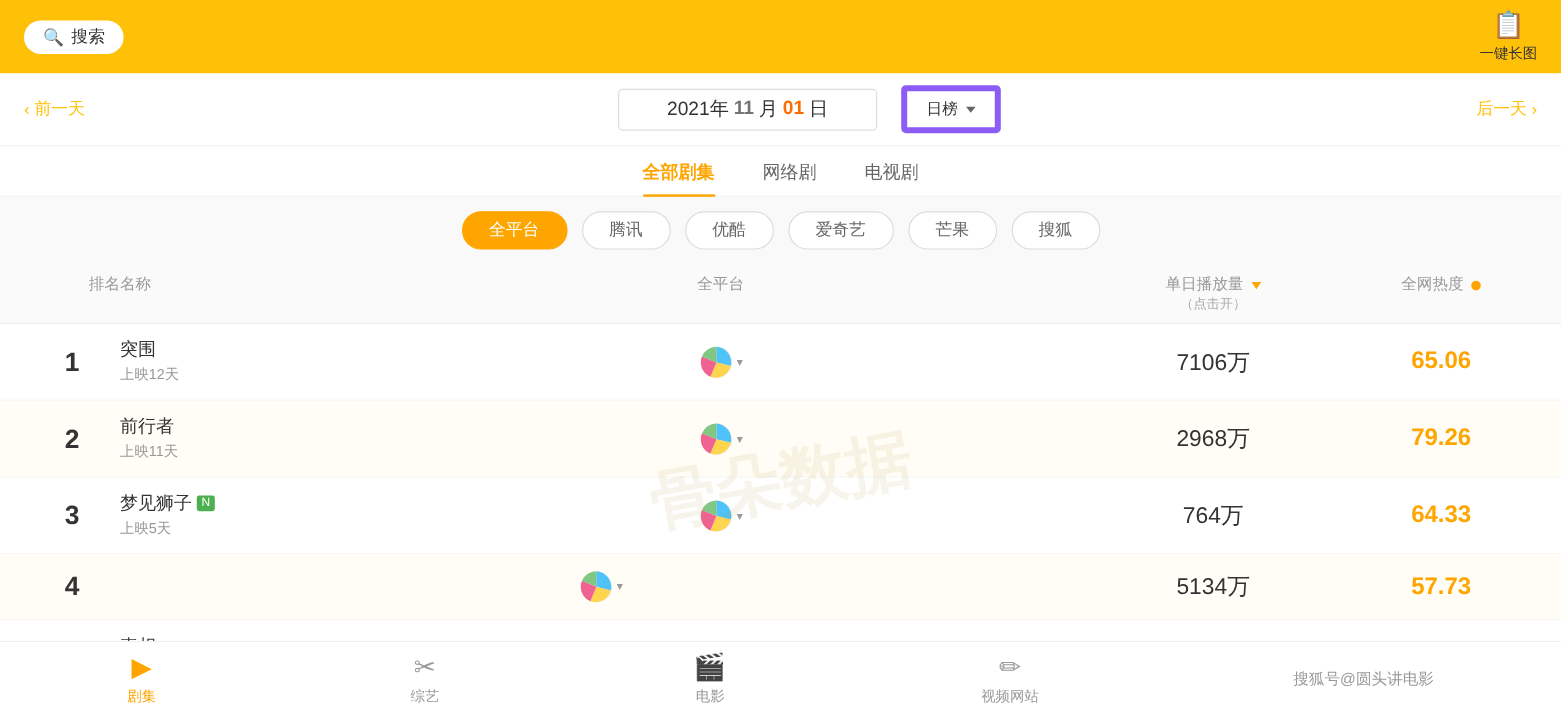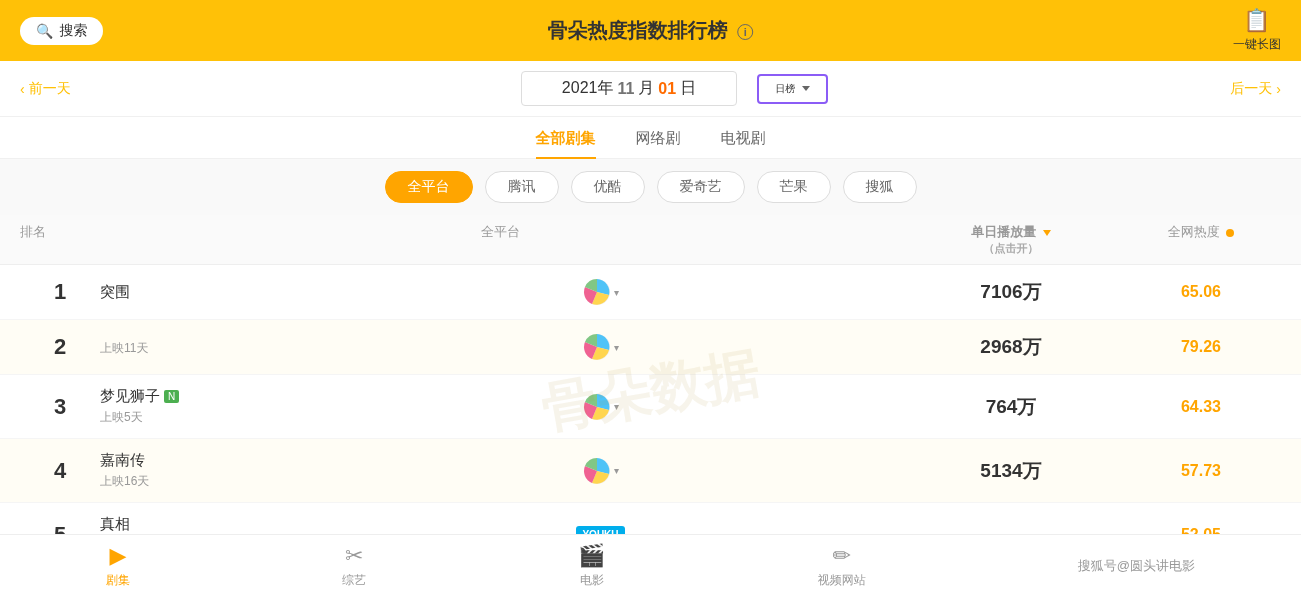--- a/index.html
+++ b/index.html
@@ -81,24 +81,24 @@
       color: #333;
       display: flex;
       align-items: center;
       gap: 4px;
       margin-left: 48px;
     }
     .date-selector .month { color: #737373; font-weight: bold; }
     .date-selector .day { color: #FF6B00; font-weight: bold; }
     .date-selector .year { color: #333; }
     .period-selector {
-      border: 2px solid #8b5cf6;
+      border: 5px solid #8b5cf6;
       border-radius: 4px;
       padding: 6px 16px;
-      font-size: 10px;
+      font-size: 13px;
       color: #333;
       display: flex;
       align-items: center;
       gap: 4px;
       cursor: pointer;
       margin-left: 10px;
     }
     .date-wrapper {
       display: flex;
       align-items: center;
@@ -155,24 +155,24 @@
       border-color: #FFA500;
     }
     .table-header {
       display: flex;
       padding: 8px 20px;
       background: #fafafa;
       border-bottom: 1px solid #eee;
       font-size: 13px;
       color: #999;
     }
-    .col-rank { width: 80px; text-align: left; }
+    .col-rank { width: 80px; text-align: right; }
     .col-name { width: 200px; }
     .col-platform { flex: 1; text-align: center; }
-    .col-plays { width: 220px; text-align: center; font-weight: bold; }
+    .col-plays { width: 220px; text-align: center; }
     .col-heat { width: 160px; text-align: center; }
 
     .table-row {
       display: flex;
       align-items: center;
       padding: 12px 20px;
       border-bottom: 1px solid #f5f5f5;
     }
     .table-row:nth-child(odd) { background: #fff; }
     .table-row:nth-child(even) { background: #fffdf5; }
@@ -214,21 +214,21 @@
     }
     .plays-col {
       width: 220px;
       text-align: center;
       font-size: 19px;
       color: #333;
     }
     .heat-col {
       width: 160px;
       text-align: center;
-      font-size: 16px;
+      font-size: 20px;
       font-weight: bold;
       color: #FFA500;
     }
 
     
     .plays-sub {
       font-size: 11px;
       color: #aaa;
       display: block;
     }
@@ -314,24 +314,20 @@
 <body>
 
 <div class="main-content">
 
   <div class="top-bar">
     <button class="search-btn">
       <span style="font-size:14px;">🔍</span>
       <span>搜索</span>
     </button>
 
-    <div class="page-title">
-      <span>骨朵热度指数排行榜</span>
-      <span class="title-info-icon">i</span>
-    </div>
 
     <div class="screenshot-btn">
       <span style="font-size:22px;">📋</span>
       <span>一键长图</span>
     </div>
   </div>
 
   <div class="date-nav">
     <div class="nav-arrow">
       <span>‹</span>
@@ -378,54 +374,57 @@
     <button class="platform-btn">芒果</button>
     <button class="platform-btn">搜狐</button>
   </div>
 
   <div class="table-section">
 
     <div style="position:absolute;top:50%;left:50%;transform:translate(-50%,-50%) rotate(-10deg);font-size:55px;color:rgba(180,150,60,0.1);font-weight:bold;pointer-events:none;white-space:nowrap;z-index:0;user-select:none;">骨朵数据</div>
 
     <div class="table-header">
       <div class="col-rank">排名</div>
+      <div class="col-name">名称</div>
       <div class="col-platform">全平台</div>
       <div class="col-plays">
         <span>单日播放量</span>
         <span class="sort-arrow"></span>
         <span class="plays-sub">（点击开）</span>
       </div>
       <div class="col-heat">
         <span>全网热度</span>
         <span class="heat-icon"></span>
       </div>
     </div>
 
     <div class="table-row">
       <div class="rank-num col-rank">1</div>
       <div class="show-info col-name">
         <div class="show-name">突围</div>
+        <div class="show-days">上映12天</div>
       </div>
       <div class="platform-icon col-platform">
         <svg class="pie-svg" viewBox="0 0 30 30">
           <circle cx="15" cy="15" r="13" fill="#eee"></circle>
           <path d="M15 15 L15 2 A13 13 0 0 1 27 18 Z" fill="#4FC3F7"></path>
           <path d="M15 15 L27 18 A13 13 0 0 1 10 27 Z" fill="#FFD54F"></path>
           <path d="M15 15 L10 27 A13 13 0 0 1 3 10 Z" fill="#F06292"></path>
           <path d="M15 15 L3 10 A13 13 0 0 1 15 2 Z" fill="#81C784"></path>
         </svg>
         <span style="font-size:10px;color:#999;margin-left:2px;">▾</span>
       </div>
       <div class="plays-col col-plays">7106万</div>
       <div class="heat-col col-heat">65.06</div>
     </div>
 
     <div class="table-row">
       <div class="rank-num col-rank">2</div>
       <div class="show-info col-name">
+        <div class="show-name">前行者</div>
         <div class="show-days">上映11天</div>
       </div>
       <div class="platform-icon col-platform">
         <svg class="pie-svg" viewBox="0 0 30 30">
           <circle cx="15" cy="15" r="13" fill="#eee"></circle>
           <path d="M15 15 L15 2 A13 13 0 0 1 27 18 Z" fill="#4FC3F7"></path>
           <path d="M15 15 L27 18 A13 13 0 0 1 10 27 Z" fill="#FFD54F"></path>
           <path d="M15 15 L10 27 A13 13 0 0 1 3 10 Z" fill="#F06292"></path>
           <path d="M15 15 L3 10 A13 13 0 0 1 15 2 Z" fill="#81C784"></path>
         </svg>
@@ -453,24 +452,20 @@
           <path d="M15 15 L3 10 A13 13 0 0 1 15 2 Z" fill="#81C784"></path>
         </svg>
         <span style="font-size:10px;color:#999;margin-left:2px;">▾</span>
       </div>
       <div class="plays-col col-plays">764万</div>
       <div class="heat-col col-heat">64.33</div>
     </div>
 
     <div class="table-row">
       <div class="rank-num col-rank">4</div>
-      <div class="show-info col-name">
-        <div class="show-name">嘉南传</div>
-        <div class="show-days">上映16天</div>
-      </div>
       <div class="platform-icon col-platform">
         <svg class="pie-svg" viewBox="0 0 30 30">
           <circle cx="15" cy="15" r="13" fill="#eee"></circle>
           <path d="M15 15 L15 2 A13 13 0 0 1 27 18 Z" fill="#4FC3F7"></path>
           <path d="M15 15 L27 18 A13 13 0 0 1 10 27 Z" fill="#FFD54F"></path>
           <path d="M15 15 L10 27 A13 13 0 0 1 3 10 Z" fill="#F06292"></path>
           <path d="M15 15 L3 10 A13 13 0 0 1 15 2 Z" fill="#81C784"></path>
         </svg>
         <span style="font-size:10px;color:#999;margin-left:2px;">▾</span>
       </div>

